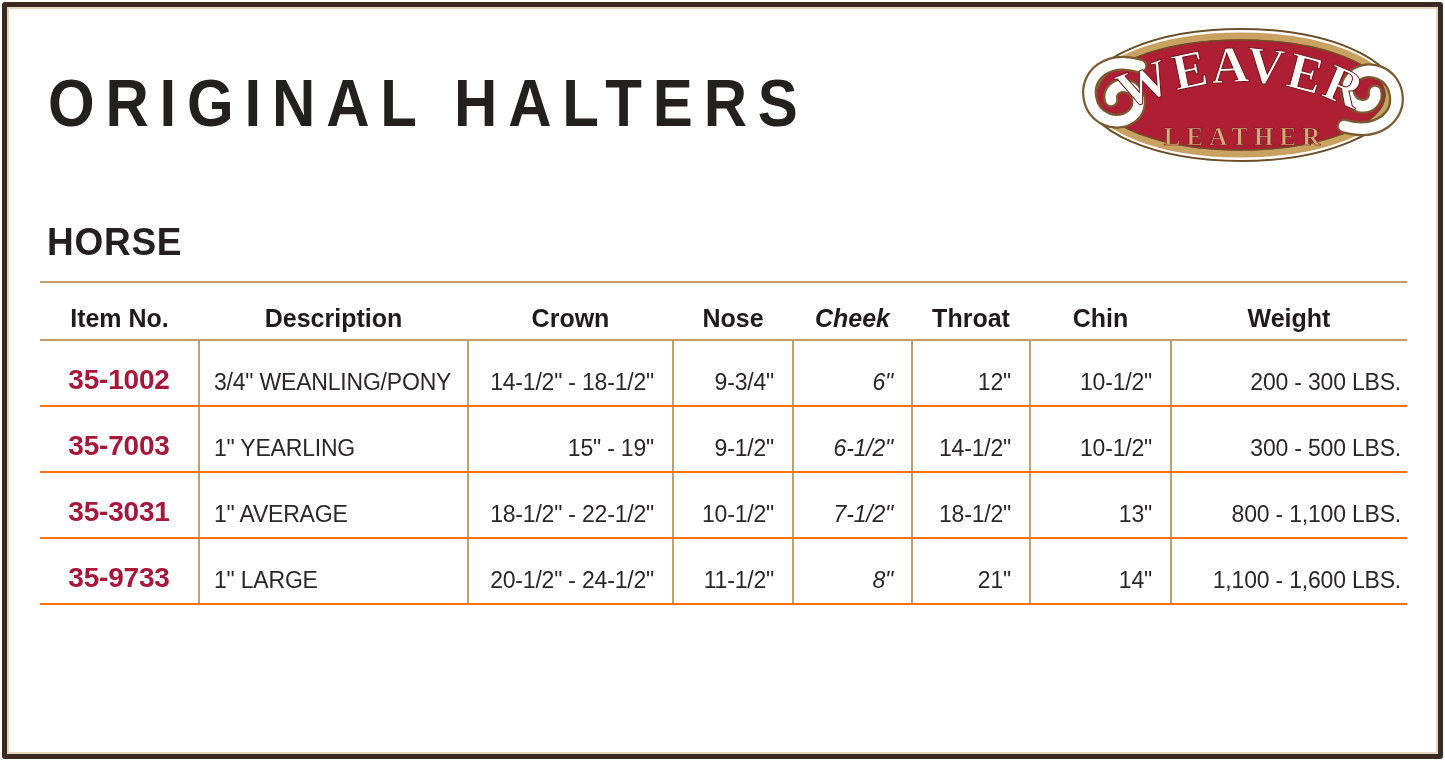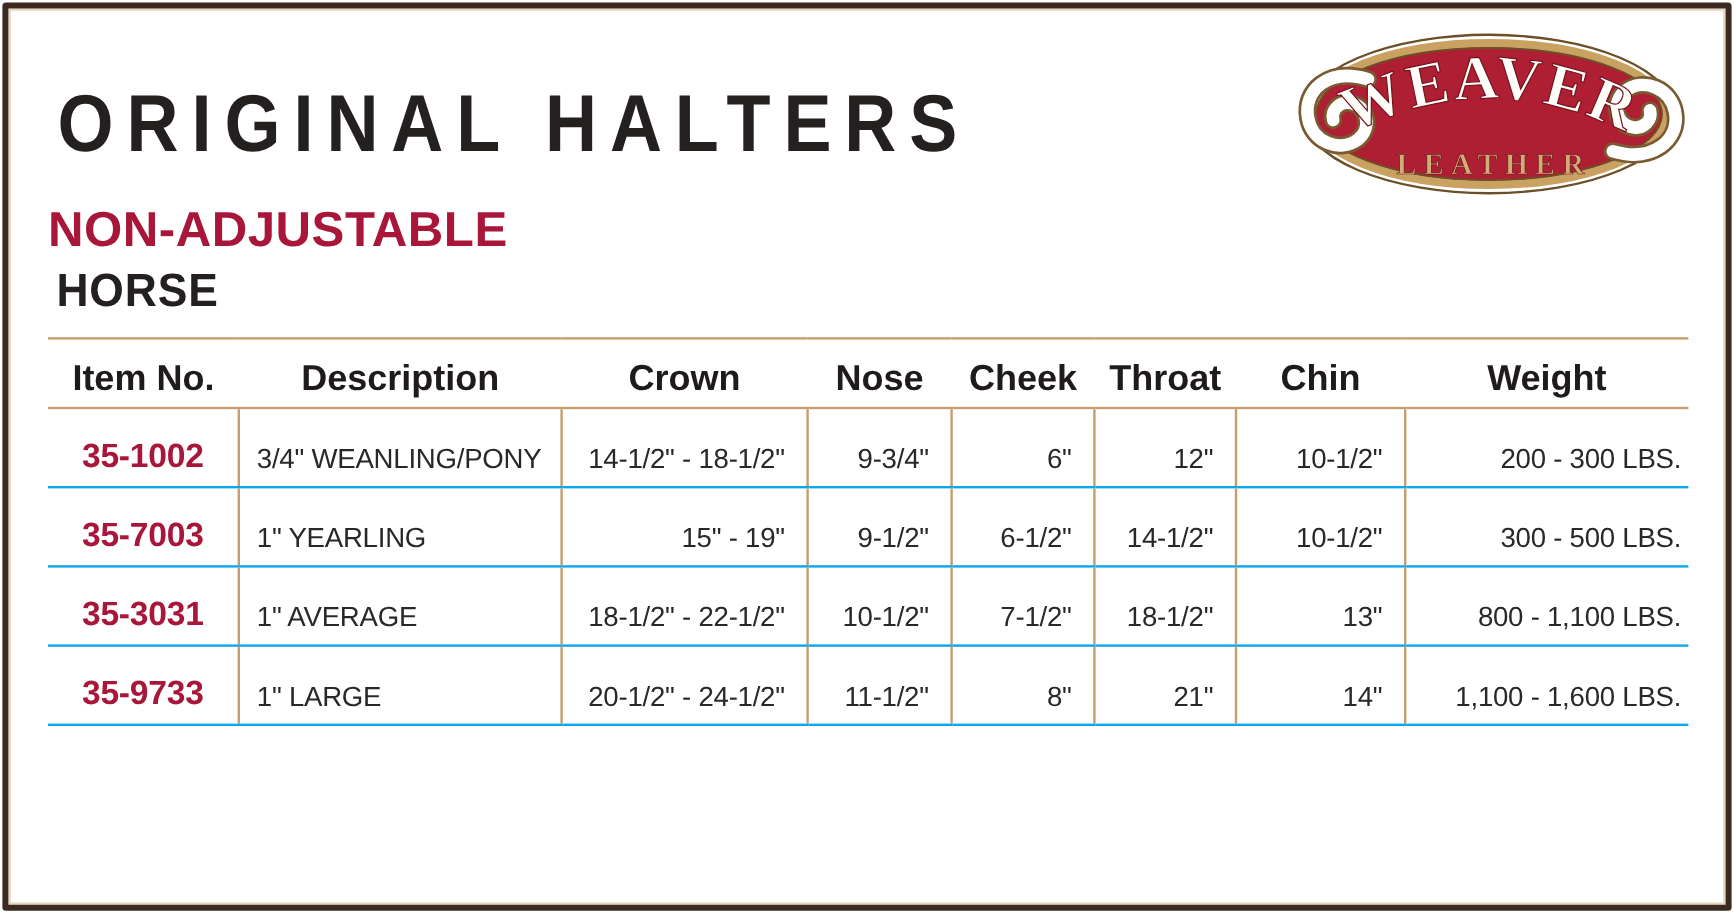--- a/index.html
+++ b/index.html
@@ -32,52 +32,51 @@
   }
   .logo{position:absolute;left:1078px;top:24px;width:330px;height:142px;}
 
   .htable{
     position:absolute;left:40px;top:281px;width:1367px;
     border-collapse:collapse;table-layout:fixed;
     border-top:2px solid #c59e6e;
   }
   .htable thead th{
     height:50px;vertical-align:bottom;padding:0 0 6px 0;
-    font-size:30px;font-weight:bold;color:#1f1b1c;text-align:center;
+    font-size:25px;font-weight:bold;color:#1f1b1c;text-align:center;
     border-bottom:2px solid #c59e6e;
   }
   .htable tbody td{
     height:55px;vertical-align:bottom;padding:0 0 9px 0;
     font-size:23px;color:#2b2728;letter-spacing:-0.2px;
-    border-bottom:2px solid #0ea5e9;white-space:nowrap;overflow:hidden;
+    border-bottom:2px solid #f97316;white-space:nowrap;overflow:hidden;
   }
   .htable tbody td + td{border-left:2px solid #c59e6e;}
   .col-0{width:159px;text-align:center;}
   .col-1{width:269px;text-align:left;}
   .col-2{width:205px;text-align:right;}
   .col-3{width:120px;text-align:right;}
-  .col-4{width:119px;text-align:right;}
+  .col-4{width:119px;text-align:right;font-style:italic;}
   .col-5{width:118px;text-align:right;}
   .col-6{width:141px;text-align:right;}
   .col-7{width:236px;text-align:right;margin-top:36px;}
   .htable tbody td.col-0{color:#a8163a;font-weight:bold;font-size:28px;}
   .htable tbody td.col-1{padding-left:14px;}
   .htable tbody td.col-2,.htable tbody td.col-3,.htable tbody td.col-4,
   .htable tbody td.col-5,.htable tbody td.col-6{padding-right:18px;}
   .htable tbody td.col-7{padding-right:6px;}
 </style>
 </head>
 <body>
 
 <div class="frame"></div>
 
 <div class="title">ORIGINAL HALTERS</div>
 
 <div class="subtitle-row">
-  <span class="subtitle">NON-ADJUSTABLE</span>
 </div>
 
 <div class="section-title">HORSE</div>
 
 <svg class="logo" viewBox="0 0 330 142" xmlns="http://www.w3.org/2000/svg">
   <ellipse cx="163" cy="71" rx="155" ry="66" fill="#ffffff" stroke="#6b4f28" stroke-width="2"></ellipse>
   <ellipse cx="163" cy="71" rx="148" ry="59" fill="#ae1f33" stroke="#c9a262" stroke-width="7"></ellipse>
   <ellipse cx="163" cy="71" rx="144" ry="55" fill="none" stroke="#6b4f28" stroke-width="1.5"></ellipse>
   <g>
     <path d="M 62 42 C 28 32 8 52 12 74 C 15 94 38 104 54 92 C 65 83 62 65 48 62 C 38 60 31 68 33 76" fill="none" stroke="#7a5a30" stroke-width="15" stroke-linecap="round"></path>

